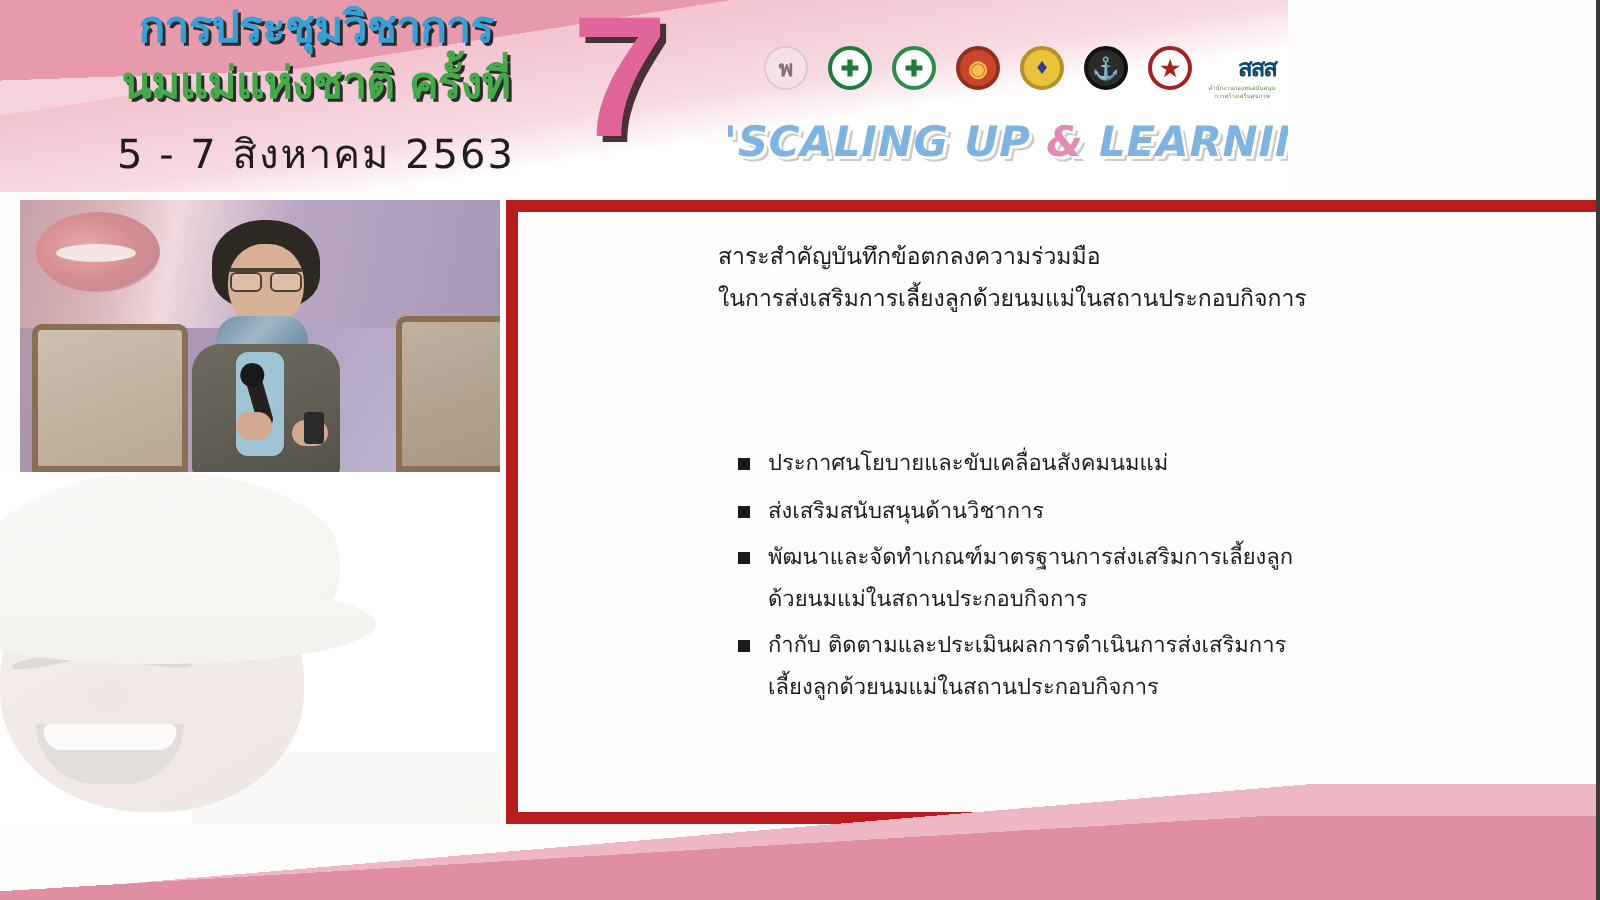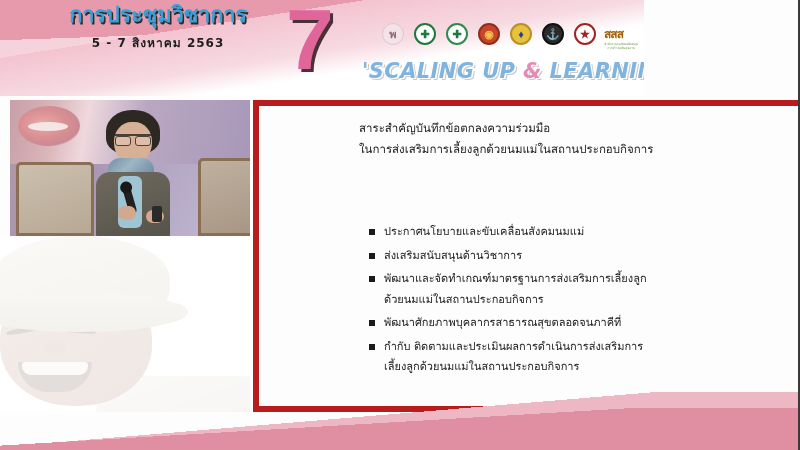--- a/index.html
+++ b/index.html
@@ -48,21 +48,21 @@
   .t-line1, .t-line2 {
     font-family:"DejaVu Sans", sans-serif;
     font-weight:bold; font-size:22px; line-height:26px;
     letter-spacing:-0.3px;
     white-space:nowrap;
   }
   .t-line1 { color:#3a9fd6; text-shadow:1.5px 1.5px 0 #2b2b2b; }
   .t-line2 { color:#45a84a; text-shadow:1.5px 1.5px 0 #2b2b2b; margin-top:2px;}
   .t-date {
     font-family:"DejaVu Sans", sans-serif;
-    font-weight:bold; font-size:12px; color:#1e1e1e; margin-top:5px;
+    font-weight:normal; font-size:20px; color:#1e1e1e; margin-top:5px;
     letter-spacing:1px; white-space:nowrap;
   }
 
   
   #edition-number {
     position:absolute; left:286px; top:-4px; z-index:7;
     font-family:"Liberation Sans", sans-serif;
     font-weight:bold; font-size:86px; line-height:86px;
     color:#e0659a; text-shadow:3px 3px 0 #4a3138;
     -webkit-text-stroke:0px;
@@ -94,21 +94,21 @@
   .lg2 .disc{background:#fff;color:#1d7a3d;border:2px solid #1d7a3d;}
   .lg3 .disc{background:#fff;color:#1d7a3d;border:2px solid #2c8c4c;}
   .lg4 .disc{background:#c9452a;color:#f2c14e;border:2px solid #8d2f1c;}
   .lg5 .disc{background:#e8c23a;color:#2c3e8f;border:2px solid #b7902a;}
   .lg6 .disc{background:#2b2b2b;color:#fff;border:2px solid #111;}
   .lg7 .disc{background:#fff;color:#a32222;border:2px solid #a32222;}
   .lg8 { width:34px; }
   .lg8 .thaihealth {
     position:absolute;left:0;top:2px;width:34px;height:16px;
     font-family:"DejaVu Sans",sans-serif;font-weight:bold;font-size:12px;
-    color:#a16207;text-align:left;letter-spacing:-1px;
+    color:#0c4a6e;text-align:right;letter-spacing:-1px;
   }
   .lg8 .th-sub{
     position:absolute;left:0;bottom:2px;width:34px;
     font-size:3px;color:#5b8f3a;text-align:center;
   }
 
   
   #video-panel {
     position:absolute; left:10px; top:100px; width:240px; height:136px;
     overflow:hidden; background:#9b8fa8;
@@ -277,20 +277,21 @@
 <div id="slide">
 
   <div id="header">
     <div class="band-a"></div>
     <div class="band-b"></div>
     <div class="band-pink-curve"></div>
     <div class="band-sweep"></div>
 
     <div id="title-block">
       <div class="t-line1">การประชุมวิชาการ</div>
+      <div class="t-line2">นมแม่แห่งชาติ ครั้งที่</div>
       <div class="t-date">5 - 7 สิงหาคม 2563</div>
     </div>
 
     <div id="edition-number">7</div>
 
     <div id="tagline"><span>'SCALING UP </span><span class="amp">&amp;</span><span> LEARNING MORE'</span></div>
 
     <div id="logo-row">
       <div class="logo lg1">
         <div class="disc">พ</div>
@@ -374,21 +375,20 @@
         <span class="marker"></span>
         <span>ส่งเสริมสนับสนุนด้านวิชาการ</span>
       </div>
       <div class="bullet">
         <span class="marker"></span>
         <span>พัฒนาและจัดทำเกณฑ์มาตรฐานการส่งเสริมการเลี้ยงลูก</span>
         <span class="l2">ด้วยนมแม่ในสถานประกอบกิจการ</span>
       </div>
       <div class="bullet">
         <span class="marker"></span>
-        <span>พัฒนาศักยภาพบุคลากรสาธารณสุขตลอดจนภาคีที่</span>
       </div>
       <div class="bullet">
         <span class="marker"></span>
         <span>กำกับ ติดตามและประเมินผลการดำเนินการส่งเสริมการ</span>
         <span class="l2">เลี้ยงลูกด้วยนมแม่ในสถานประกอบกิจการ</span>
       </div>
     </div>
   </div>
 
   <div id="bottom-ribbon">

